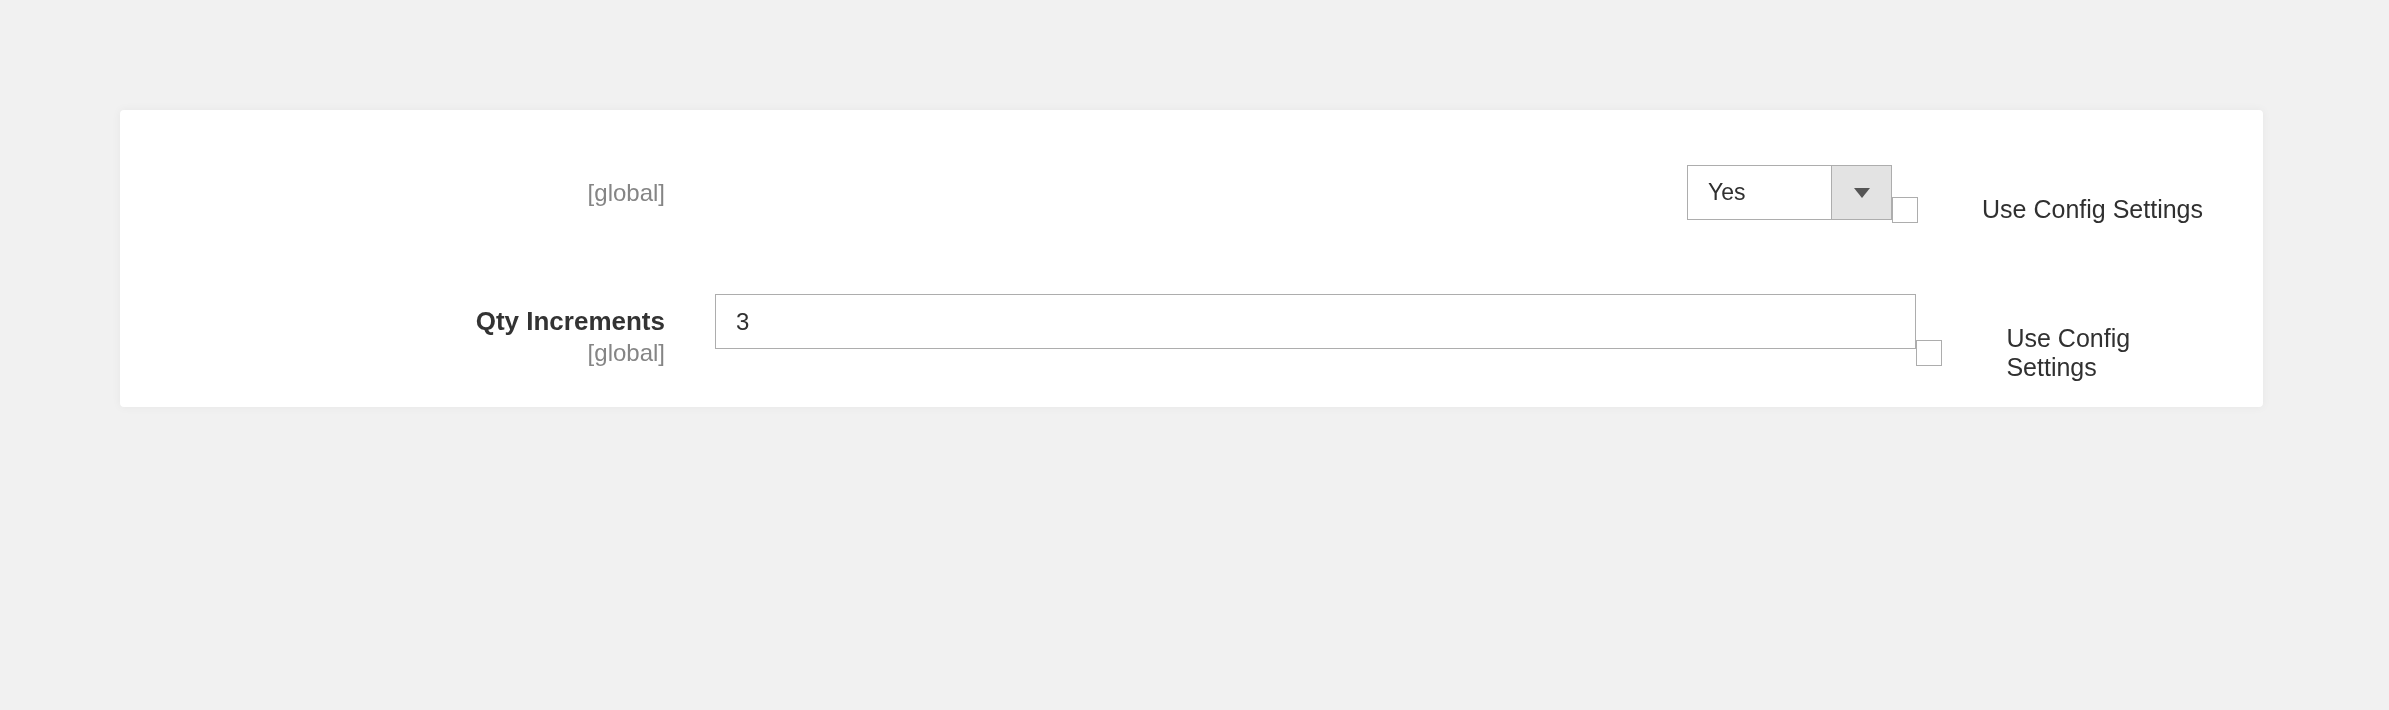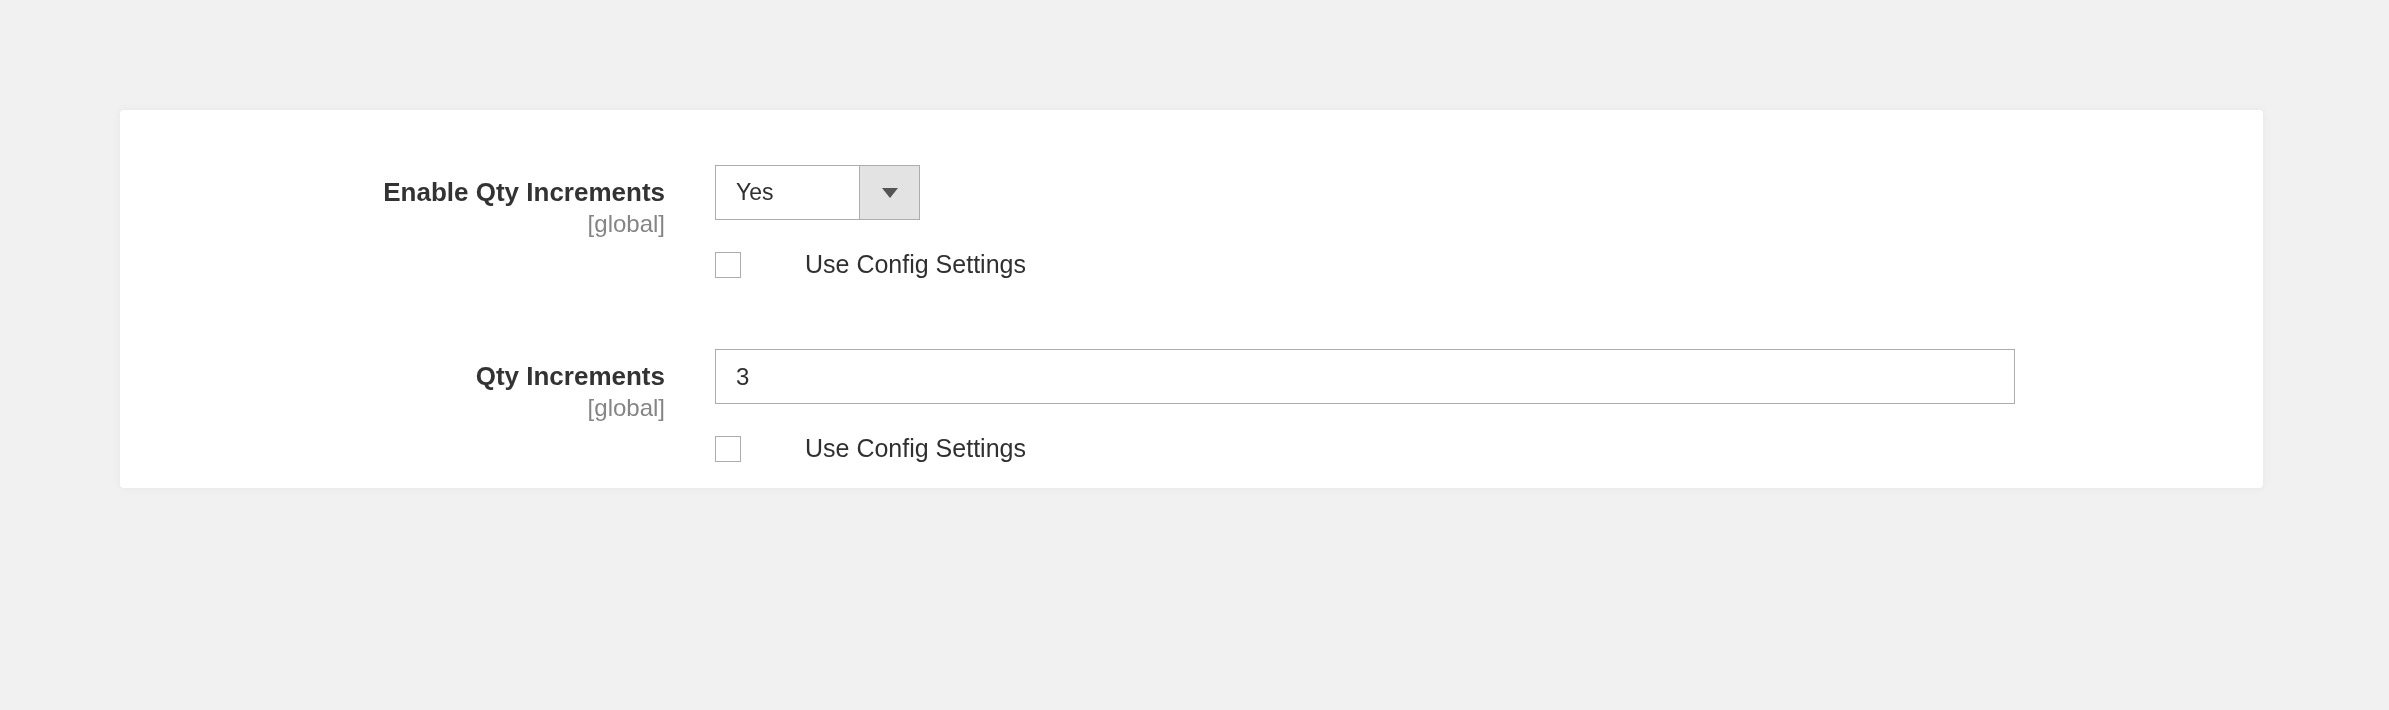--- a/index.html
+++ b/index.html
@@ -45,21 +45,21 @@
     }
     .scope-label {
       font-size: 24px;
       color: #858585;
       display: block;
       margin-top: 2px;
     }
     .input-col {
       flex: 1;
       display: flex;
-      flex-direction: column;
+      flex-direction: row;
       justify-content: flex-end;
     }
     .select-wrap {
       display: flex;
       border: 1px solid #adadad;
       height: 55px;
       width: 205px;
     }
     .select-value {
       background: #ffffff;
@@ -111,21 +111,20 @@
       color: #303030;
     }
   </style>
 </head>
 <body>
 
 <div class="panel">
 
   <div class="field-row">
     <div class="label-col">
-      <span class="field-label">Enable Qty Increments</span>
       <span class="scope-label">[global]</span>
     </div>
     <div class="input-col">
       <div class="select-wrap">
         <div class="select-value">Yes</div>
         <div class="select-button">
           <span>
             <svg viewBox="0 0 16 10">
                 <polygon points="0,0 16,0 8,10" fill="#555"></polygon>
               </svg>

